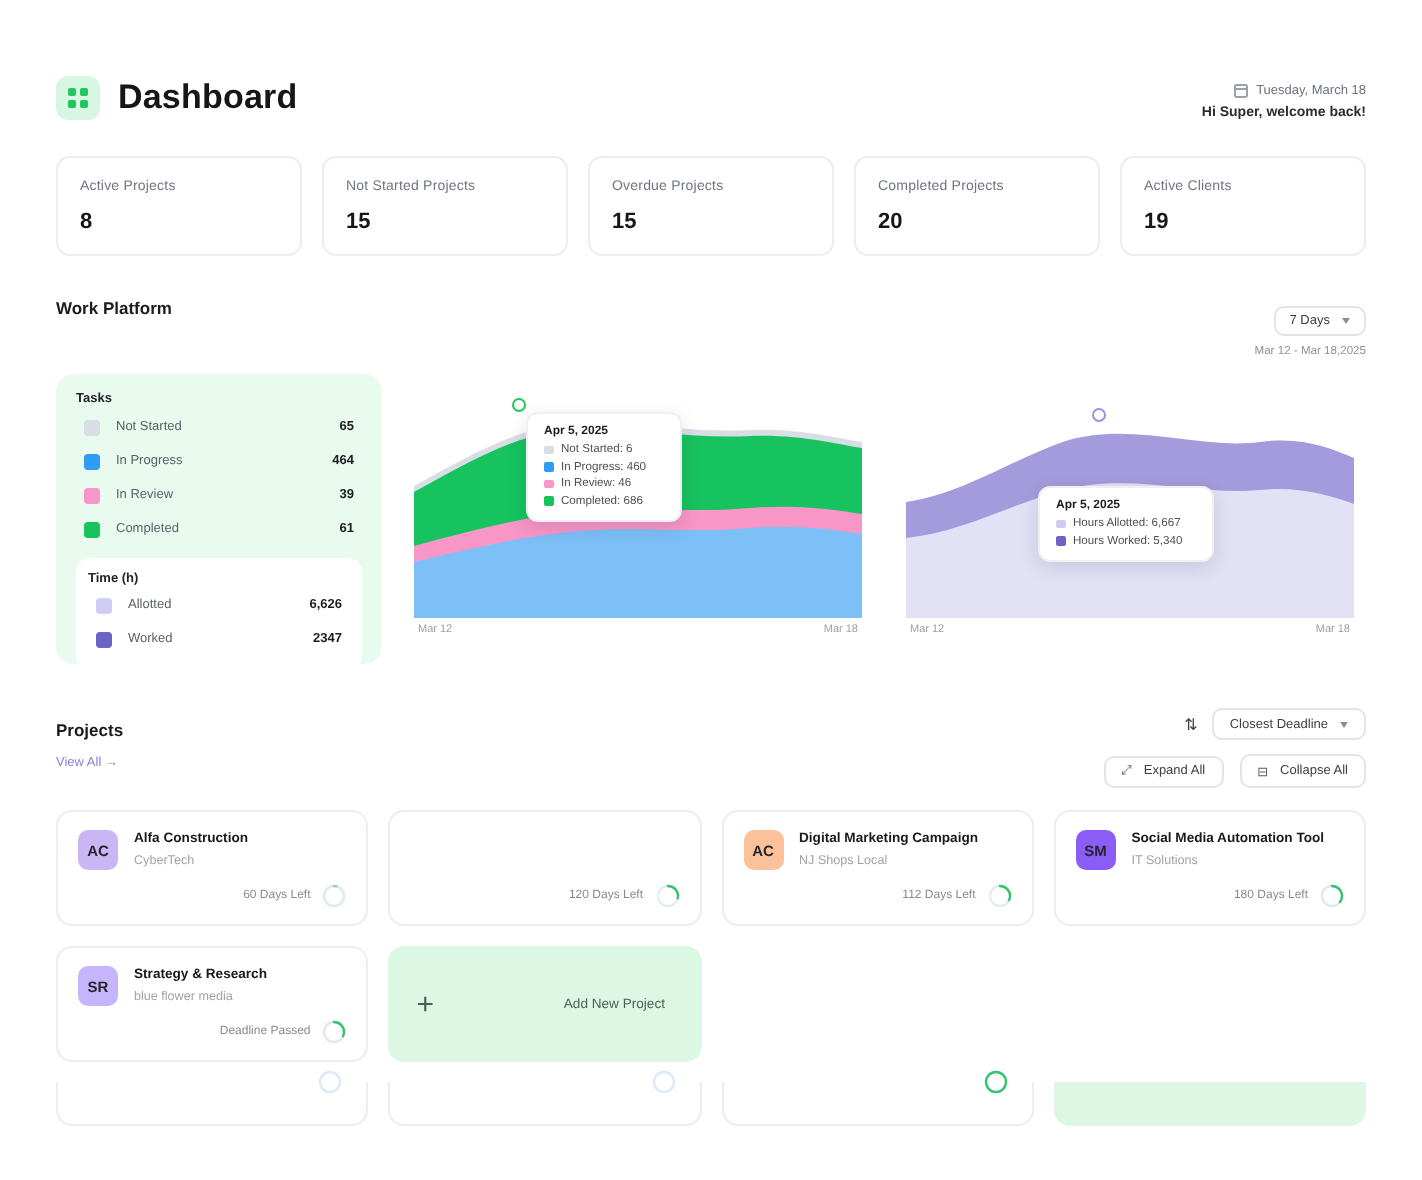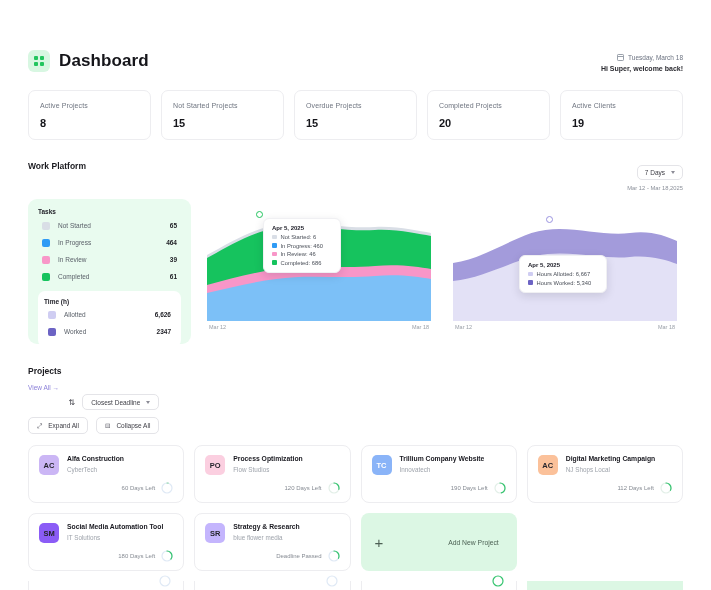--- a/index.html
+++ b/index.html
@@ -6,21 +6,21 @@
   html, body {
     width: 711px; height: 590px;
     background: #ffffff;
     font-family: "Liberation Sans", sans-serif;
     color: #1c1c1e;
     overflow: hidden;
   }
   .page { position: relative; width: 711px; height: 590px; padding: 0 28px; }
 
   
-  .header { display: flex; align-items: flex-start; justify-content: space-between; padding-top: 50px; }
+  .header { display: flex; align-items: flex-start; justify-content: space-between; padding-top: 38px; }
   .title-wrap { display: flex; align-items: center; gap: 9px; }
   .title-icon {
     width: 22px; height: 22px; border-radius: 6px; background: #d8f7e2;
     display: flex; align-items: center; justify-content: center;
   }
   .title-icon .grid { display: grid; grid-template-columns: 4px 4px; grid-template-rows: 4px 4px; gap: 2px; }
   .title-icon .grid i { display: block; width: 4px; height: 4px; background: #22c55e; border-radius: 1px; }
   .page-title { font-size: 17px; font-weight: 700; letter-spacing: .1px; color: #15151a; }
   .header-right { text-align: right; padding-top: 4px; }
   .date-row { display: flex; align-items: center; justify-content: flex-end; gap: 4px; font-size: 6.5px; color: #6b7280; }
@@ -79,37 +79,37 @@
   .tt-row { display: flex; align-items: center; gap: 4px; margin-top: 2.5px; }
   .tt-sw { width: 4.5px; height: 4.5px; border-radius: 1px; flex: none; }
   .tt-txt { font-size: 5.8px; color: #4a4f58; }
   .dot {
     position: absolute; width: 7px; height: 7px; border-radius: 50%;
     background: #fff; border: 1.6px solid #22c55e;
   }
   .dot.purple { border-color: #9a93e0; }
 
   
-  .projects-head { display: flex; justify-content: space-between; align-items: flex-start; margin-top: 22px; flex-direction: column; }
+  .projects-head { display: flex; justify-content: space-between; align-items: center; margin-top: 22px; }
   .view-all { font-size: 6.5px; color: #8a7fd8; margin-top: 7px; display: inline-block; }
   .proj-tools { display: flex; flex-direction: column; align-items: flex-end; gap: 7px; }
   .tool-line { display: flex; align-items: center; gap: 8px; }
   .sort-icon { font-size: 8px; color: #44444c; letter-spacing: -1px; }
   .pill {
     display: inline-flex; align-items: center; gap: 6px; border: 1px solid #e4e4e8;
     border-radius: 5px; padding: 3.5px 8px; font-size: 6.5px; color: #3c3c44; background: #fff;
   }
   .pill .ic { font-size: 6.5px; color: #5a5a64; }
 
   .proj-grid { display: grid; grid-template-columns: repeat(4, 1fr); gap: 10px; margin-top: 11px; }
   .proj-card {
     background: #fff; border: 1px solid #ededf0; border-radius: 8px; padding: 9px 10px 8px 10px;
     min-height: 51px; display: flex; flex-direction: column;
   }
-  .proj-top { display: flex; gap: 8px; align-items: flex-start; }
+  .proj-top { display: flex; gap: 8px; align-items: center; }
   .avatar {
     width: 20px; height: 20px; border-radius: 5px; flex: none;
     display: flex; align-items: center; justify-content: center;
     font-size: 7.5px; font-weight: 700; color: #25252c;
   }
   .proj-name { font-size: 6.8px; font-weight: 700; color: #18181f; line-height: 1.25; }
   .proj-client { font-size: 6.3px; color: #9ea3ab; margin-top: 3px; }
   .proj-bottom { display: flex; align-items: center; justify-content: flex-end; gap: 6px; margin-top: auto; padding-top: 7px; }
   .days-left { font-size: 6px; color: #868b93; }
   .ring { width: 12px; height: 12px; flex: none; }
@@ -322,52 +322,29 @@
       <div class="proj-bottom">
         <span class="days-left">60 Days Left</span>
         <svg class="ring" viewBox="0 0 24 24">
           <circle cx="12" cy="12" r="10" fill="none" stroke="#dfe9f5" stroke-width="2.4"></circle>
           <circle cx="12" cy="12" r="10" fill="none" stroke="#8fd6ab" stroke-width="2.4" stroke-linecap="round" stroke-dasharray="2.5 100" transform="rotate(-90 12 12)"></circle>
         </svg>
       </div>
     </div>
 
     <div class="proj-card">
-      <div class="proj-top">
-        <span class="avatar" style="background:#fbcfe0">PO</span>
-        <span>
-          <span class="proj-name" style="display:block">Process Optimization</span>
-          <span class="proj-client" style="display:block">Flow Studios</span>
-        </span>
-      </div>
       <div class="proj-bottom">
         <span class="days-left">120 Days Left</span>
         <svg class="ring" viewBox="0 0 24 24">
           <circle cx="12" cy="12" r="10" fill="none" stroke="#e3efe8" stroke-width="2.4"></circle>
           <circle cx="12" cy="12" r="10" fill="none" stroke="#35c46f" stroke-width="2.4" stroke-linecap="round" stroke-dasharray="18 100" transform="rotate(-90 12 12)"></circle>
         </svg>
       </div>
     </div>
 
-    <div class="proj-card">
-      <div class="proj-top">
-        <span class="avatar" style="background:#8ab4f8; color:#fff">TC</span>
-        <span>
-          <span class="proj-name" style="display:block">Trillium Company Website</span>
-          <span class="proj-client" style="display:block">Innovatech</span>
-        </span>
-      </div>
-      <div class="proj-bottom">
-        <span class="days-left">190 Days Left</span>
-        <svg class="ring" viewBox="0 0 24 24">
-          <circle cx="12" cy="12" r="10" fill="none" stroke="#e3efe8" stroke-width="2.4"></circle>
-          <circle cx="12" cy="12" r="10" fill="none" stroke="#35c46f" stroke-width="2.4" stroke-linecap="round" stroke-dasharray="28 100" transform="rotate(-90 12 12)"></circle>
-        </svg>
-      </div>
-    </div>
 
     <div class="proj-card">
       <div class="proj-top">
         <span class="avatar" style="background:#fbc19a">AC</span>
         <span>
           <span class="proj-name" style="display:block">Digital Marketing Campaign</span>
           <span class="proj-client" style="display:block">NJ Shops Local</span>
         </span>
       </div>
       <div class="proj-bottom">

